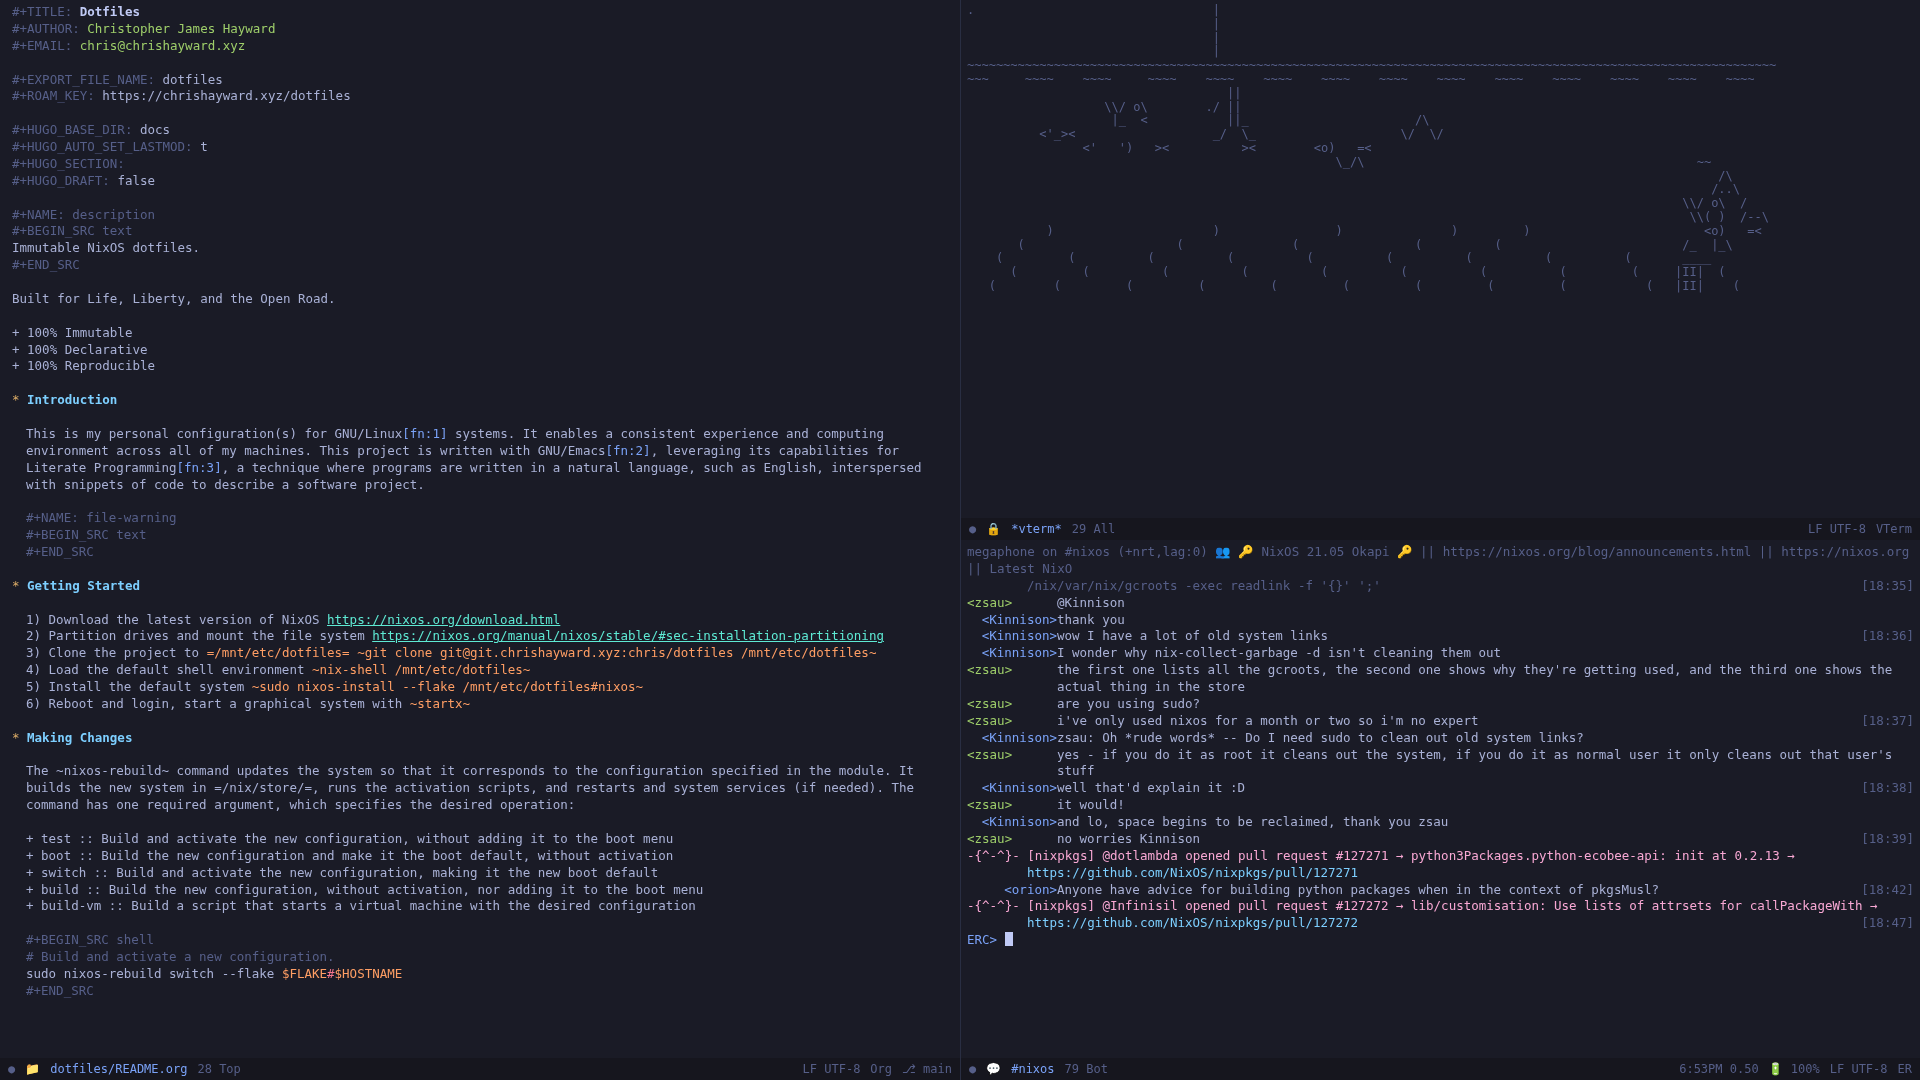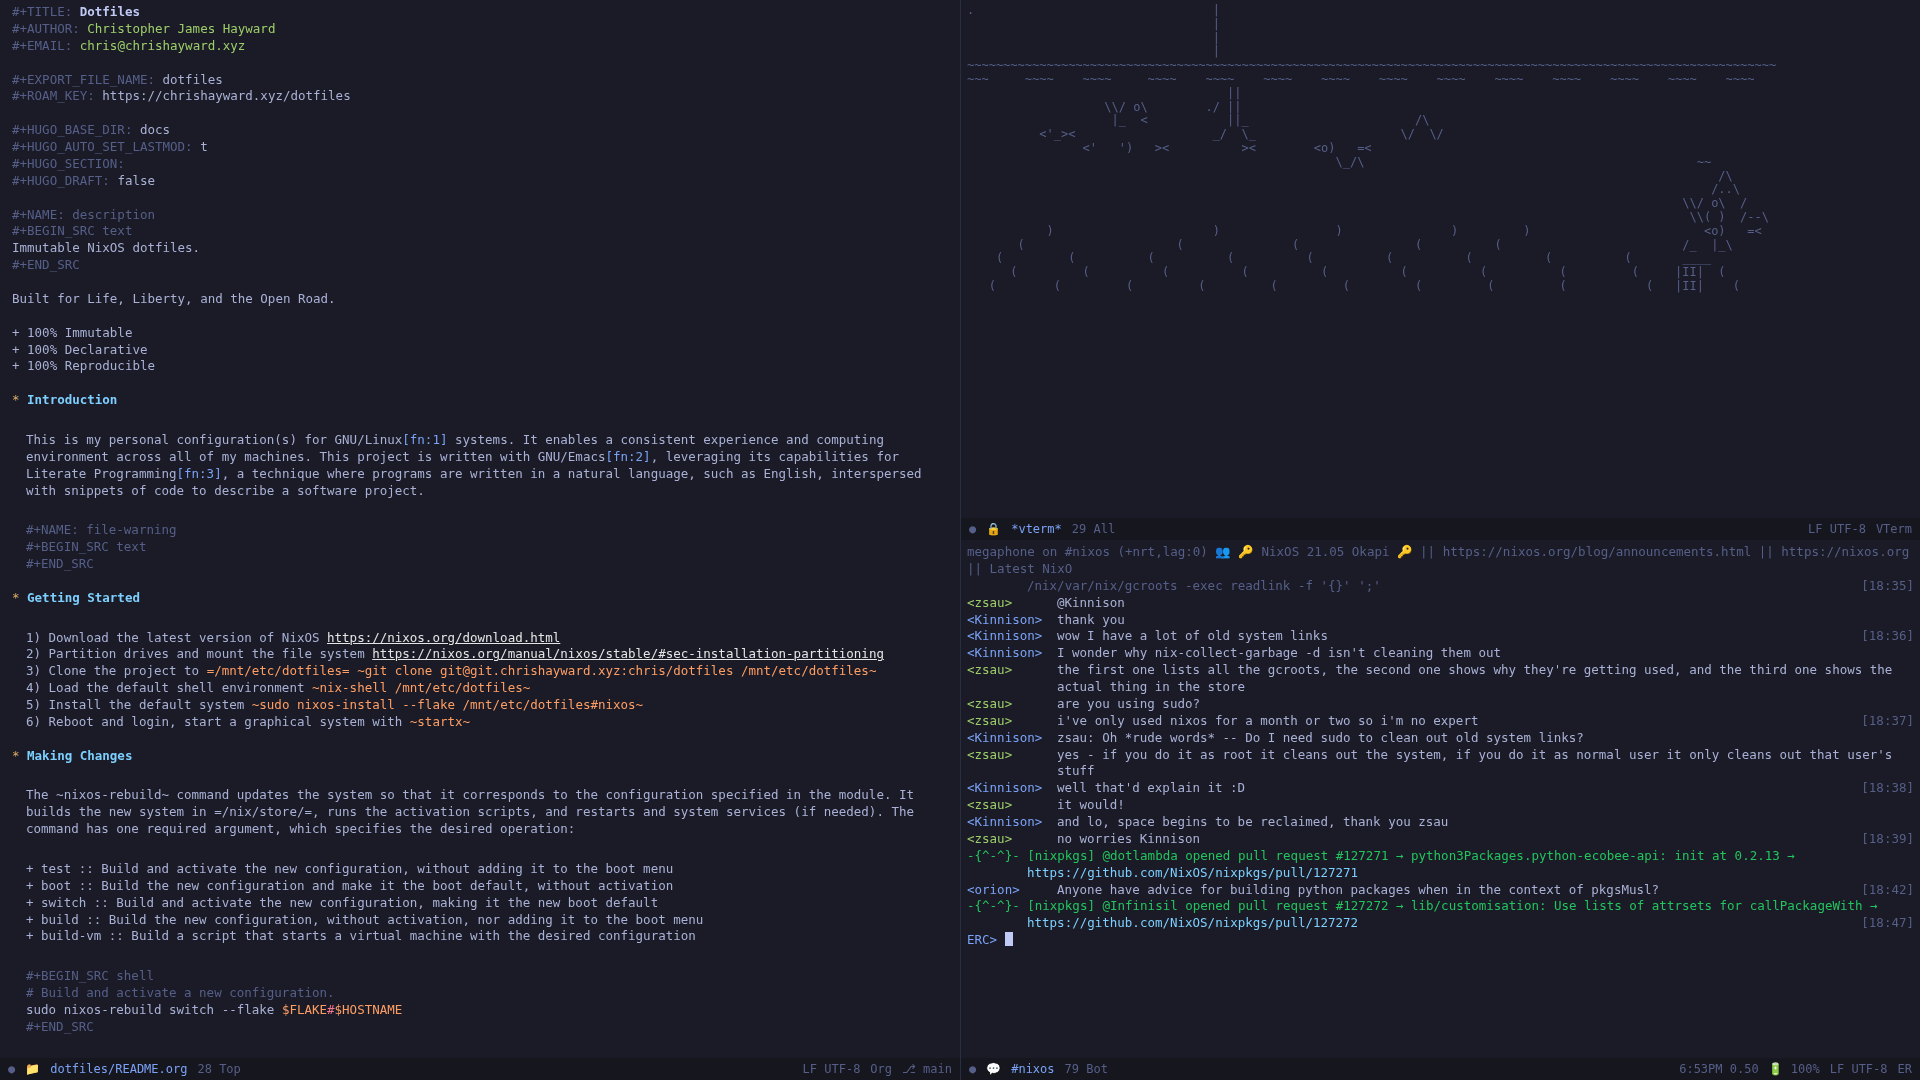--- a/index.html
+++ b/index.html
@@ -49,39 +49,39 @@
   font-size: 12px;
   color: #565f89;
 }
 .modeline .seg { white-space: nowrap; }
 .modeline .spacer { flex: 1; }
 .modeline .active { color: #7aa2f7; }
 .val { color: #9ece6a; }
 .dim { color: #565f89; }
 .head { color: #7dcfff; font-weight: bold; }
 .star { color: #e0af68; }
-.link { color: #e5e5e5; text-decoration: underline; }
+.link { color: #5eead4; text-decoration: underline; }
 .code { color: #ff9e64; }
 .fn { color: #7aa2f7; }
 .comment { color: #565f89; }
 .sh-var { color: #ff9e64; }
 .sh-var2 { color: #f7768e; }
-.indent { padding-left: 14px; margin-top: 6px; }
+.indent { padding-left: 14px; }
 pre.ascii {
   color: #565f89;
   line-height: 1.15;
   font-size: 12px;
   white-space: pre;
 }
 .irc-line { display: flex; }
-.irc-nick { color: #7aa2f7; min-width: 90px; }
+.irc-nick { color: #7aa2f7; min-width: 90px; text-align: right; }
 .irc-nick2 { color: #9ece6a; min-width: 90px; }
 .irc-ts { color: #565f89; margin-left: auto; padding-left: 10px; }
 .irc-txt { color: #a9b1d6; flex: 1; }
-.irc-pr { color: #22c55e; text-align: right; }
+.irc-pr { color: #f9a8d4; text-align: right; }
 .irc-url { color: #7dcfff; }
 .bold { font-weight: bold; }
 .prompt { color: #7aa2f7; }
 .cursor { display: inline-block; width: 8px; height: 14px; background: #c0caf5; vertical-align: middle; }
 .hl { color: #c0caf5; }
 .topic { color: #565f89; }
 </style>
 </head>
 <body>
 

